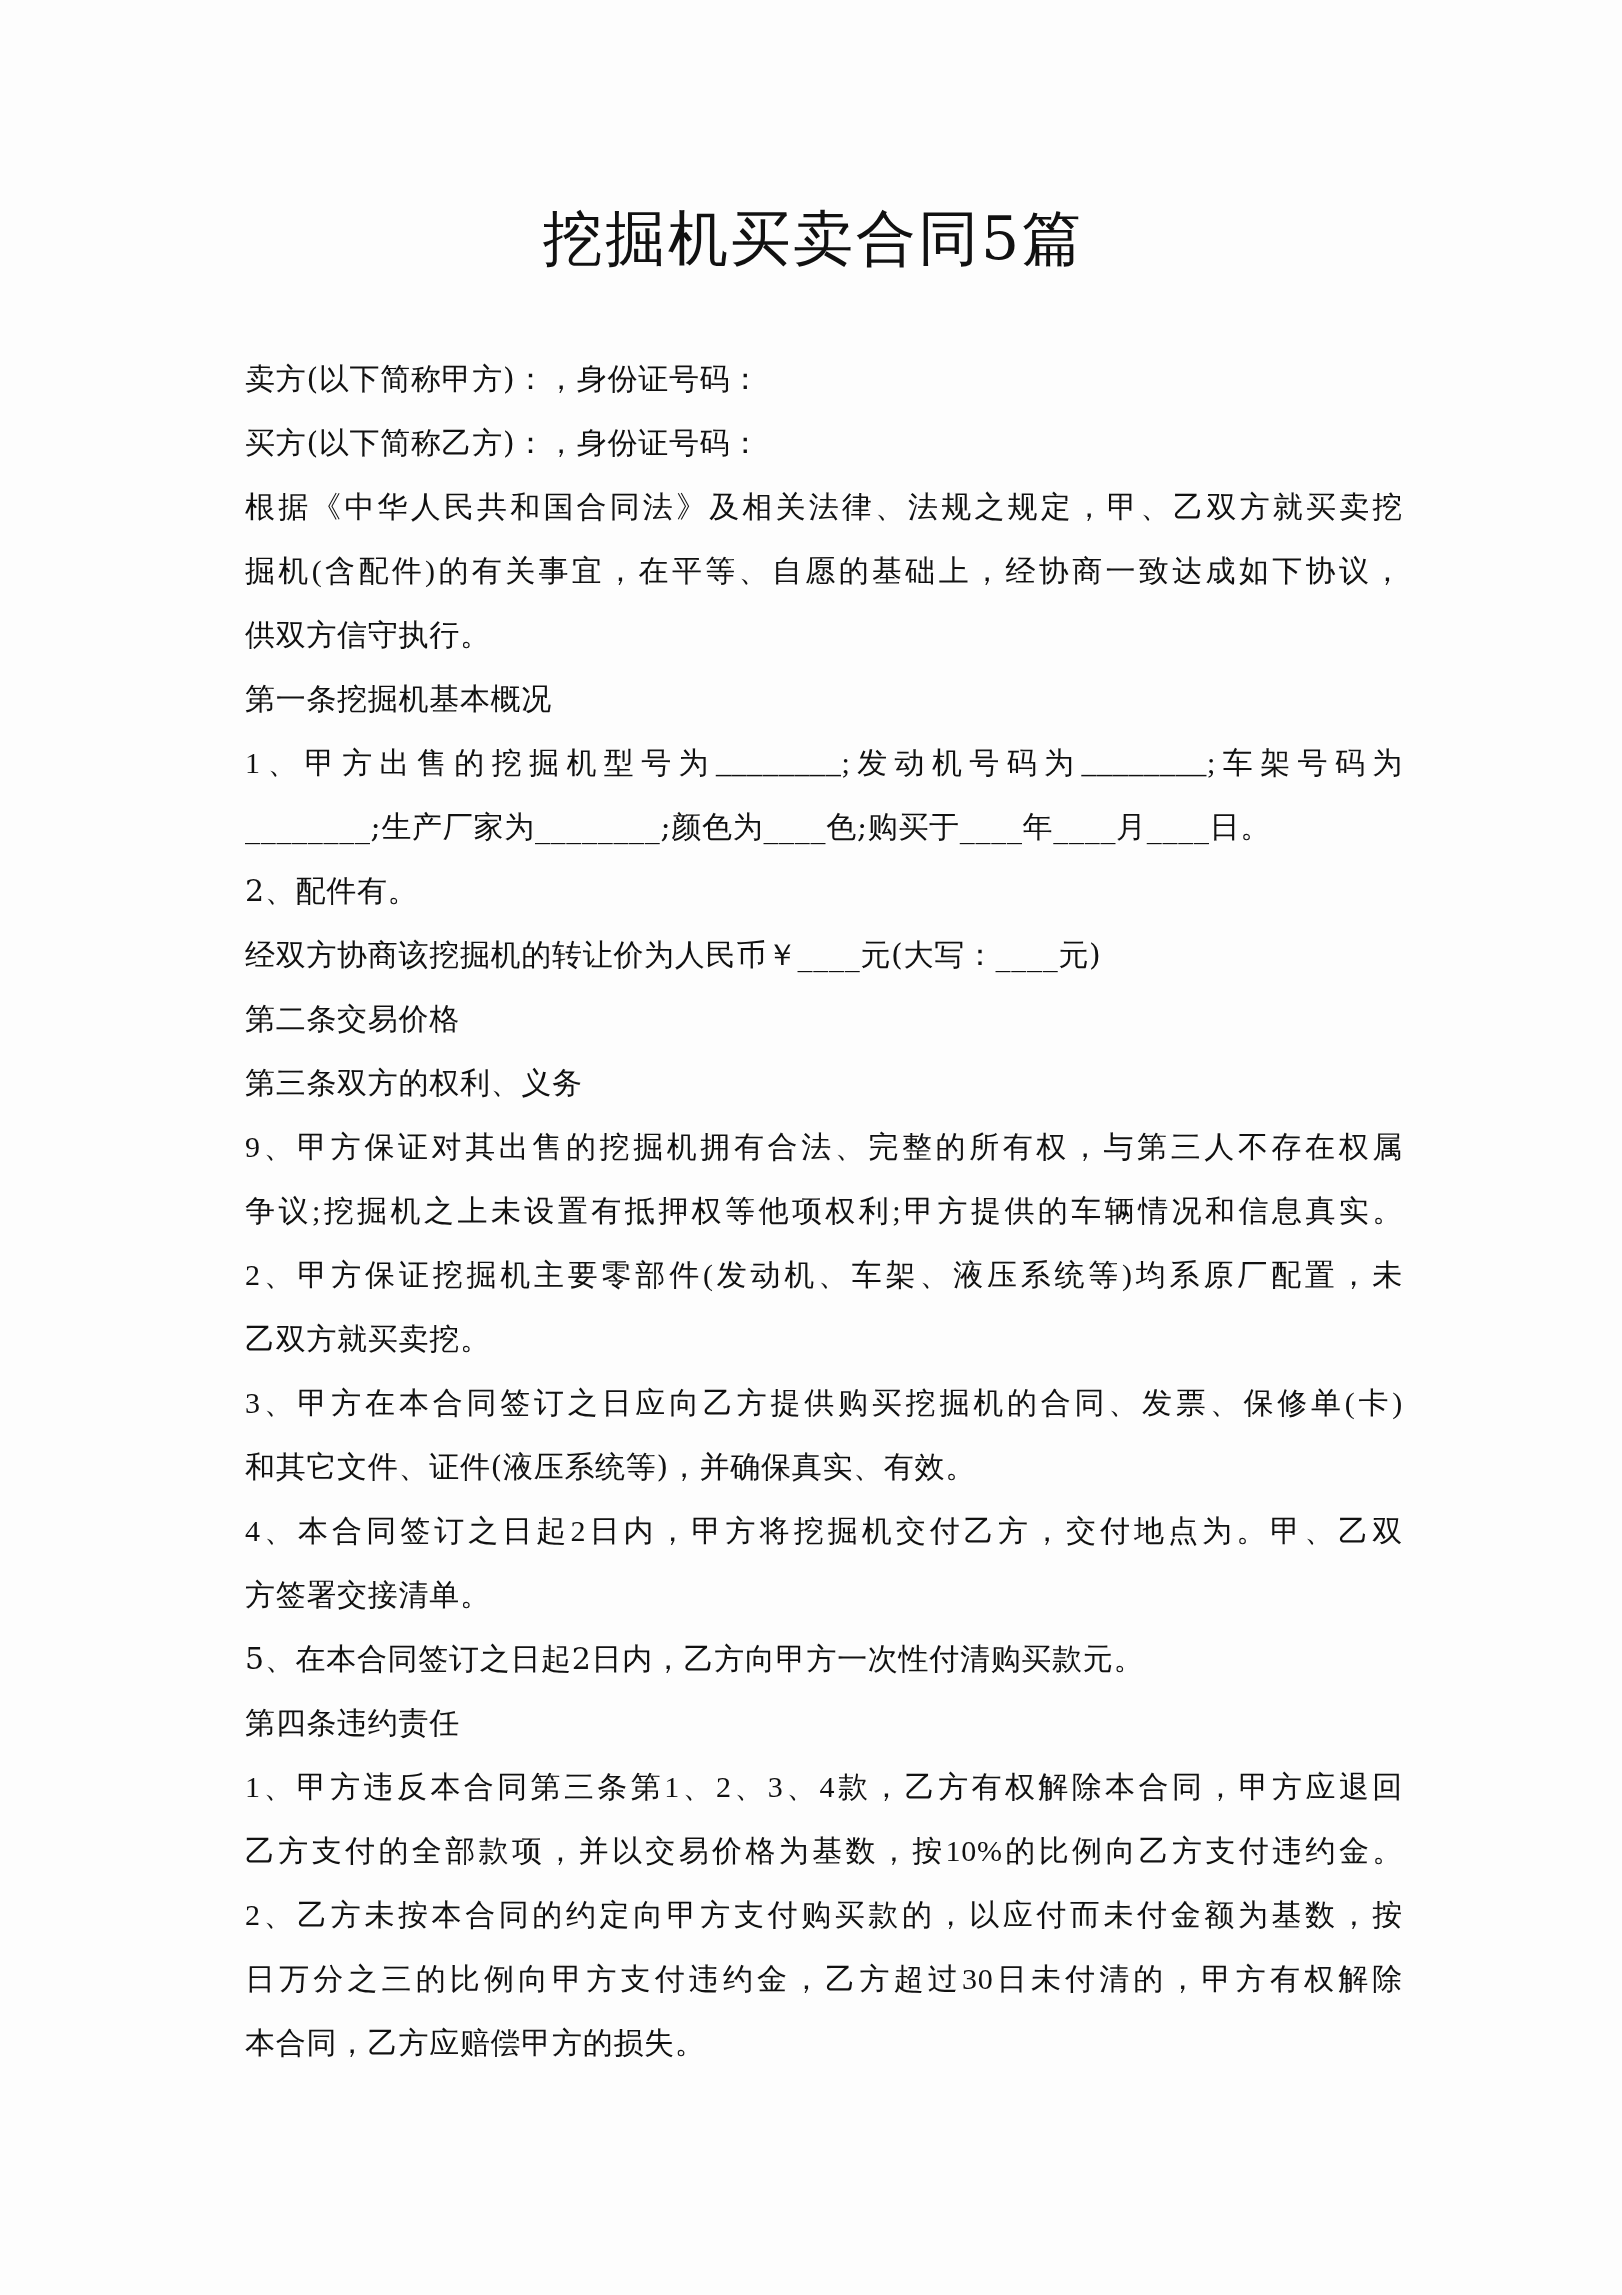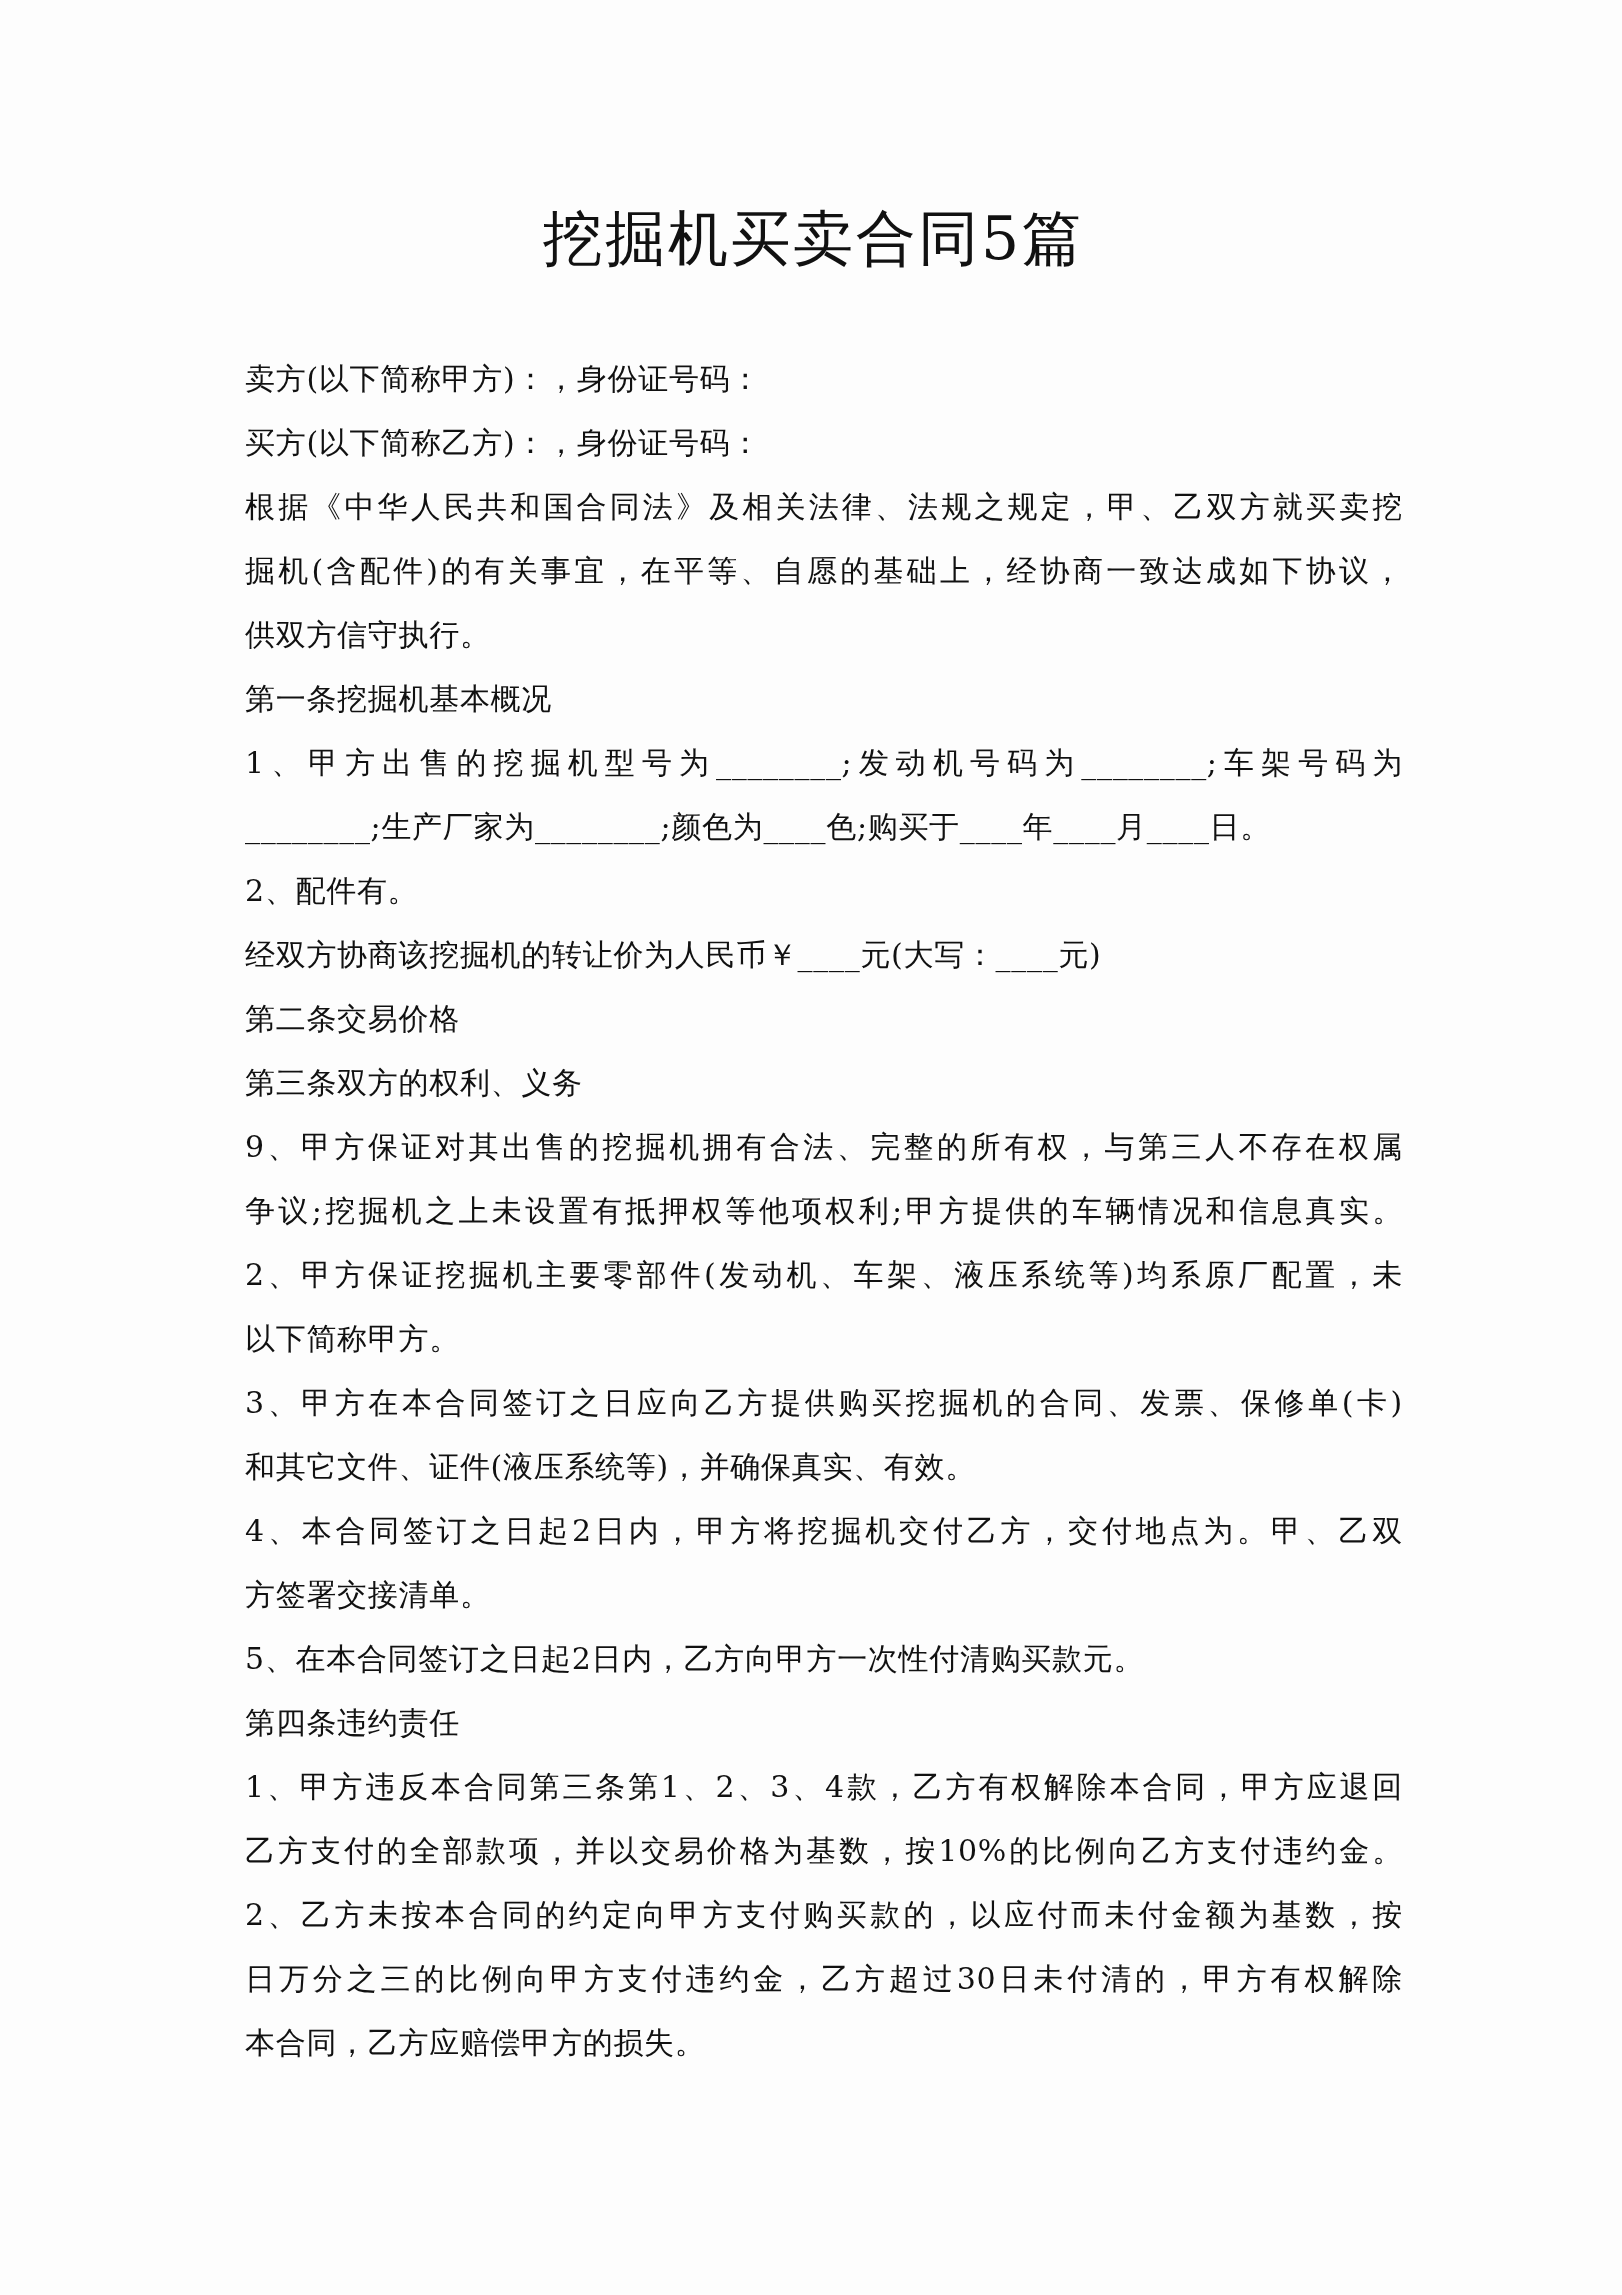--- a/index.html
+++ b/index.html
@@ -44,20 +44,21 @@
     .line {
       font-size: 30px;
       line-height: 64px;
       height: 64px;
       white-space: nowrap;
       letter-spacing: 0.7px;
     }
     .line.justify {
       text-align: justify;
       text-align-last: justify;
+      font-family: Liberation Serif, serif;
     }
   </style>
 </head>
 <body>
 
 <div class="page">
   <h1 class="title">挖掘机买卖合同5篇</h1>
   <div class="body">
     <div class="line">卖方(以下简称甲方)：，身份证号码：</div>
     <div class="line">买方(以下简称乙方)：，身份证号码：</div>
@@ -67,21 +68,21 @@
     <div class="line">第一条挖掘机基本概况</div>
     <div class="line justify">1、甲方出售的挖掘机型号为________;发动机号码为________;车架号码为</div>
     <div class="line">________;生产厂家为________;颜色为____色;购买于____年____月____日。</div>
     <div class="line">2、配件有。</div>
     <div class="line">经双方协商该挖掘机的转让价为人民币￥____元(大写：____元)</div>
     <div class="line">第二条交易价格</div>
     <div class="line">第三条双方的权利、义务</div>
     <div class="line justify">9、甲方保证对其出售的挖掘机拥有合法、完整的所有权，与第三人不存在权属</div>
     <div class="line justify">争议;挖掘机之上未设置有抵押权等他项权利;甲方提供的车辆情况和信息真实。</div>
     <div class="line justify">2、甲方保证挖掘机主要零部件(发动机、车架、液压系统等)均系原厂配置，未</div>
-    <div class="line">以下简称甲方。</div>
+    <div class="line">乙双方就买卖挖。</div>
     <div class="line justify">3、甲方在本合同签订之日应向乙方提供购买挖掘机的合同、发票、保修单(卡)</div>
     <div class="line">和其它文件、证件(液压系统等)，并确保真实、有效。</div>
     <div class="line justify">4、本合同签订之日起2日内，甲方将挖掘机交付乙方，交付地点为。甲、乙双</div>
     <div class="line">方签署交接清单。</div>
     <div class="line">5、在本合同签订之日起2日内，乙方向甲方一次性付清购买款元。</div>
     <div class="line">第四条违约责任</div>
     <div class="line justify">1、甲方违反本合同第三条第1、2、3、4款，乙方有权解除本合同，甲方应退回</div>
     <div class="line justify">乙方支付的全部款项，并以交易价格为基数，按10%的比例向乙方支付违约金。</div>
     <div class="line justify">2、乙方未按本合同的约定向甲方支付购买款的，以应付而未付金额为基数，按</div>
     <div class="line justify">日万分之三的比例向甲方支付违约金，乙方超过30日未付清的，甲方有权解除</div>

